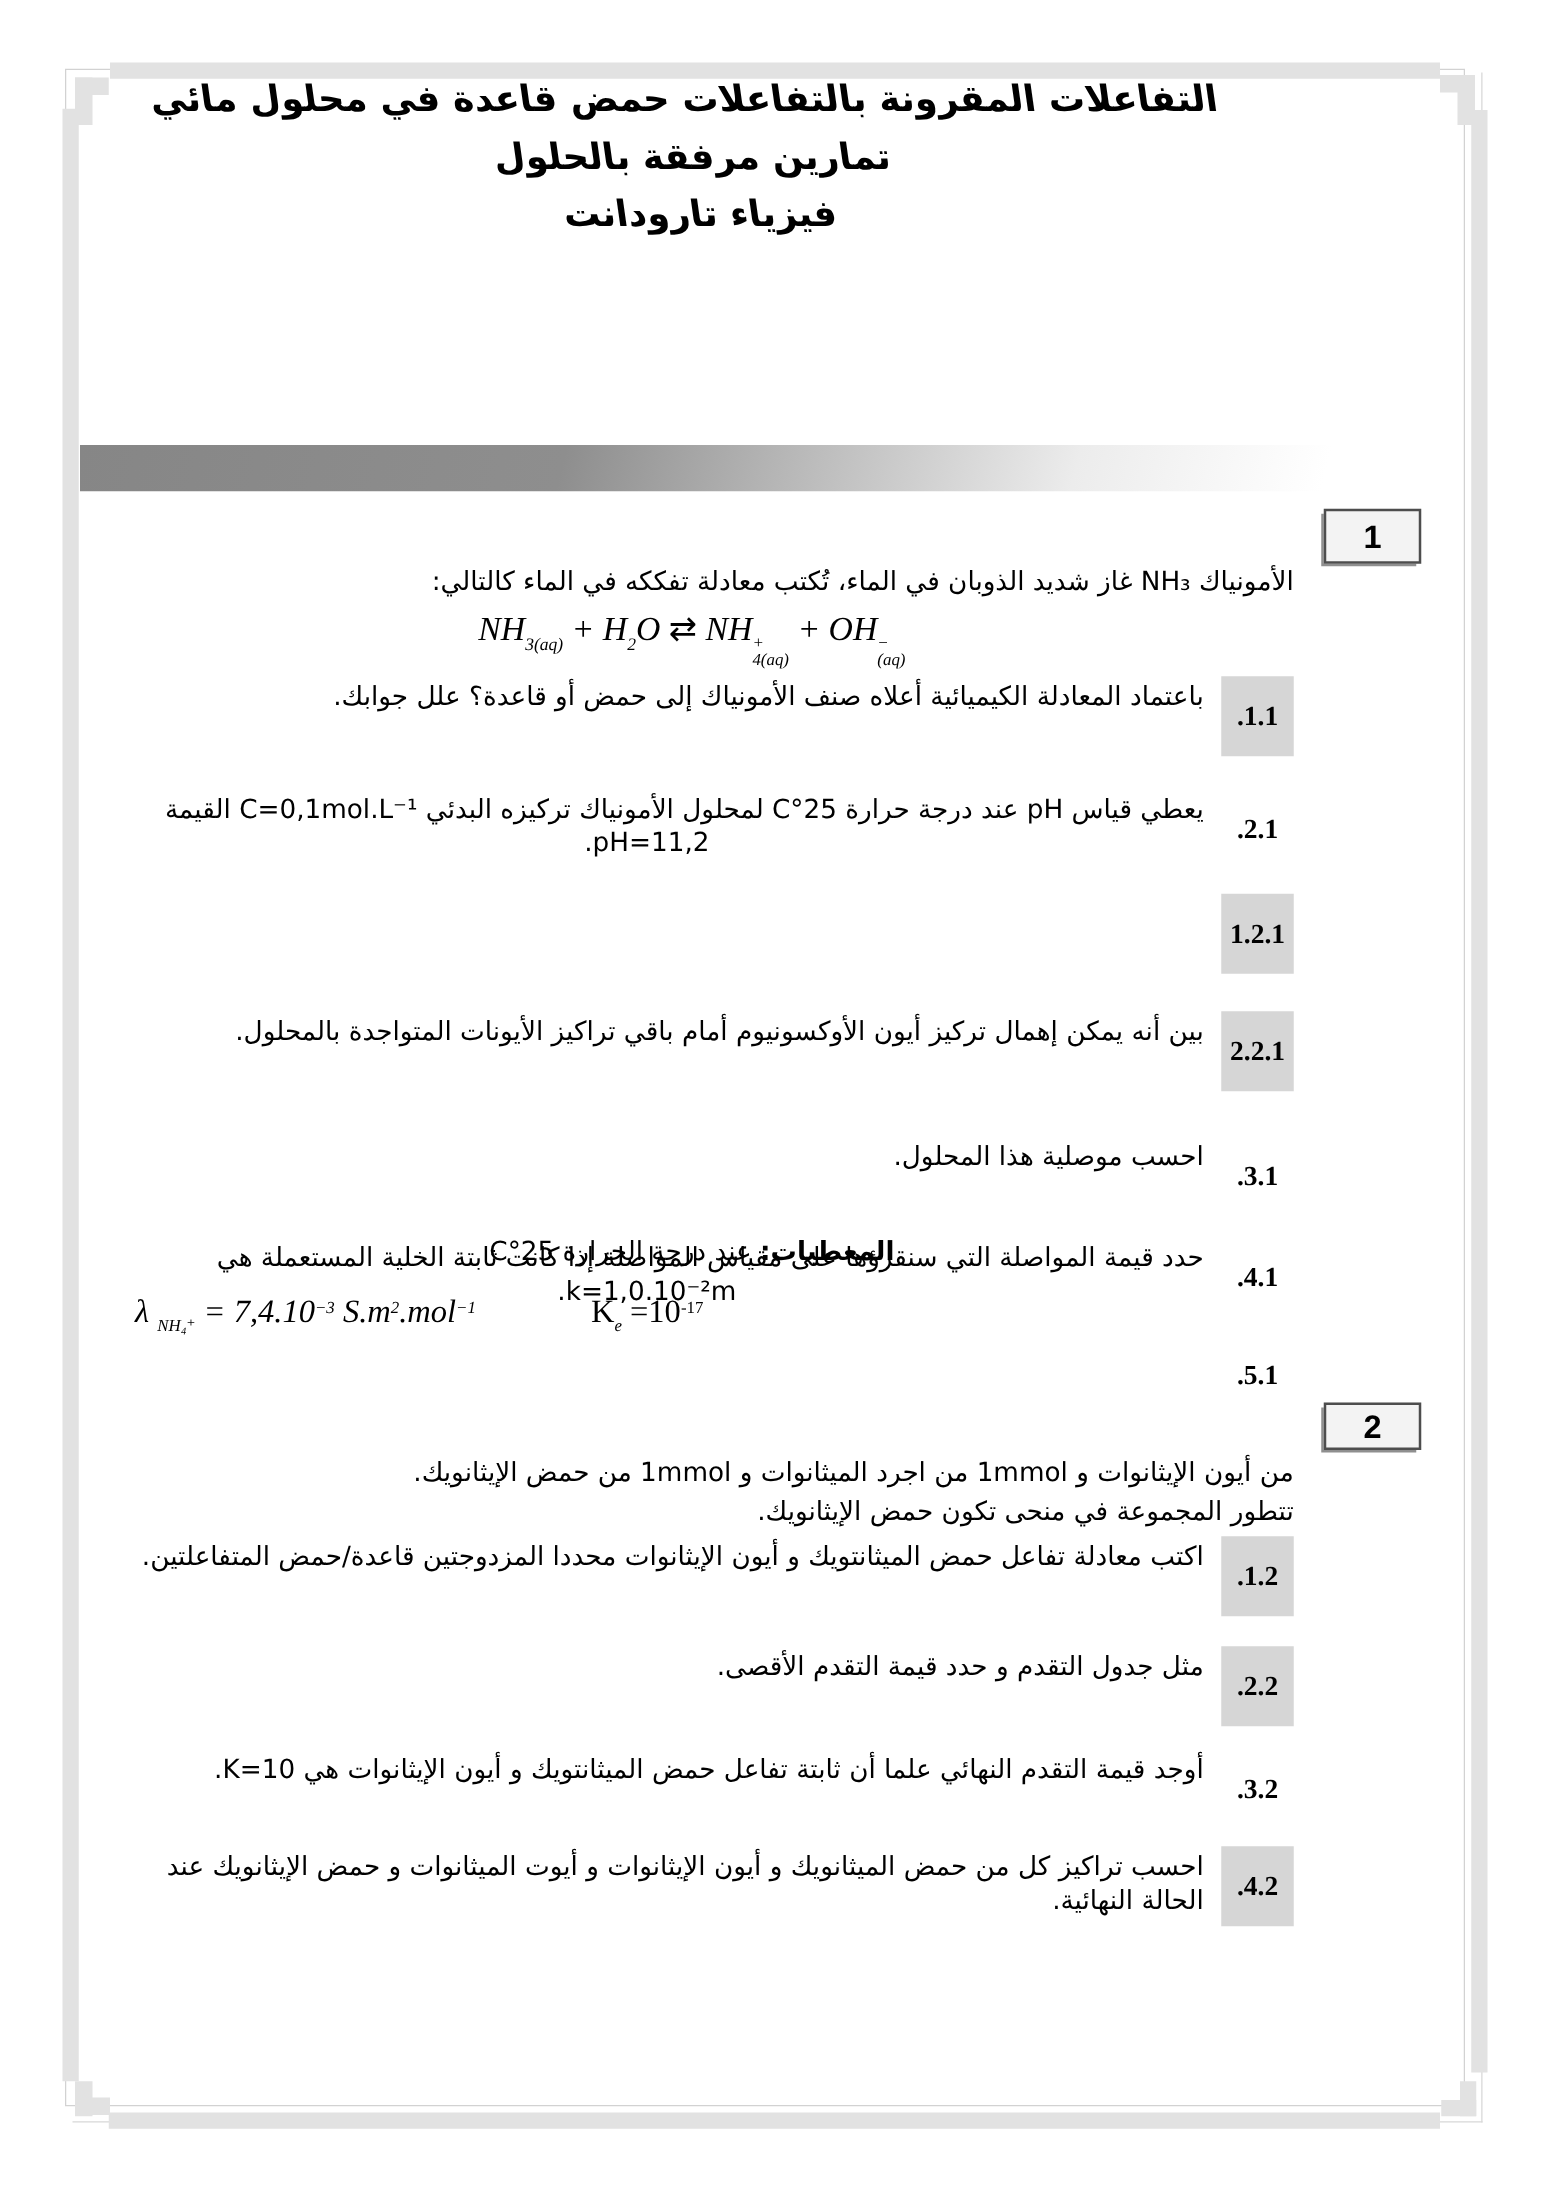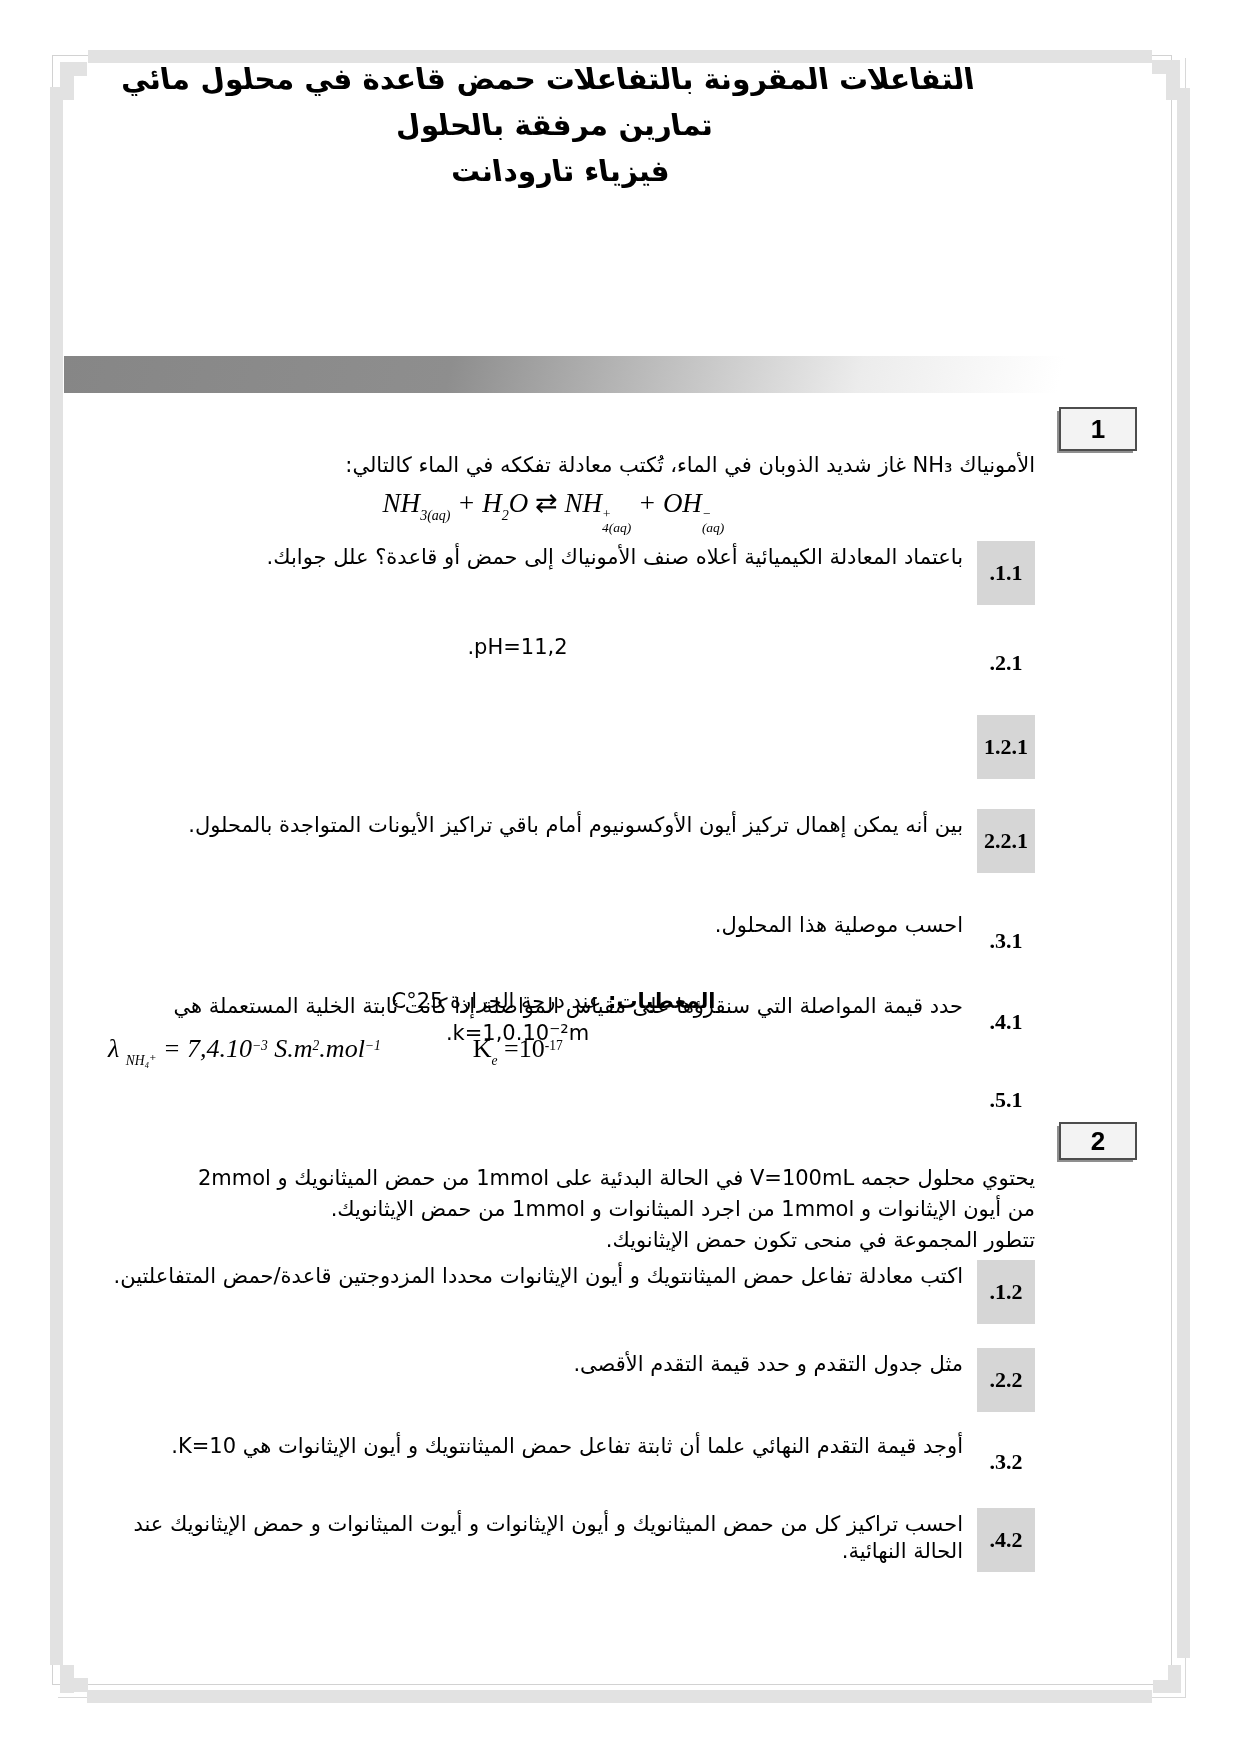--- a/index.html
+++ b/index.html
@@ -110,20 +110,21 @@
         </span></div>
 
     <div class="item" style="margin-top:6px;">
       <div class="num shaded">.1.1</div>
       <div class="txt">باعتماد المعادلة الكيميائية أعلاه صنف الأمونياك إلى حمض أو قاعدة؟ علل جوابك.</div>
     </div>
 
     <div class="item" style="margin-top:26px;">
       <div class="num">.2.1</div>
       <div class="txt">
+        <div>يعطي قياس pH عند درجة حرارة 25°C لمحلول الأمونياك تركيزه البدئي C=0,1mol.L⁻¹ القيمة</div>
         <div class="center-line">pH=11,2.</div>
       </div>
     </div>
 
     <div class="item" style="margin-top:20px;">
       <div class="num shaded">1.2.1</div>
     </div>
 
     <div class="item" style="margin-top:30px;">
       <div class="num shaded">2.2.1</div>
@@ -158,21 +159,20 @@
         <span class="formula ke"><span>K</span><sub>e</sub><span> =10</span><sup>-17</sup></span>
       </div>
     </div>
   </div>
 
   <div class="num-box two">
     <span>2</span>
   </div>
 
   <div class="content ex2">
-    <div class="para-line">يحتوي محلول حجمه V=100mL في الحالة البدئية على 1mmol من حمض الميثانويك و 2mmol</div>
     <div class="para-line">من أيون الإيثانوات و 1mmol من اجرد الميثانوات و 1mmol من حمض الإيثانويك.</div>
     <div class="para-line">تتطور المجموعة في منحى تكون حمض الإيثانويك.</div>
 
     <div class="item" style="margin-top:4px;">
       <div class="num shaded">.1.2</div>
       <div class="txt">اكتب معادلة تفاعل حمض الميثانتويك و أيون الإيثانوات محددا المزدوجتين قاعدة/حمض المتفاعلتين.</div>
     </div>
 
     <div class="item" style="margin-top:24px;">
       <div class="num shaded">.2.2</div>

